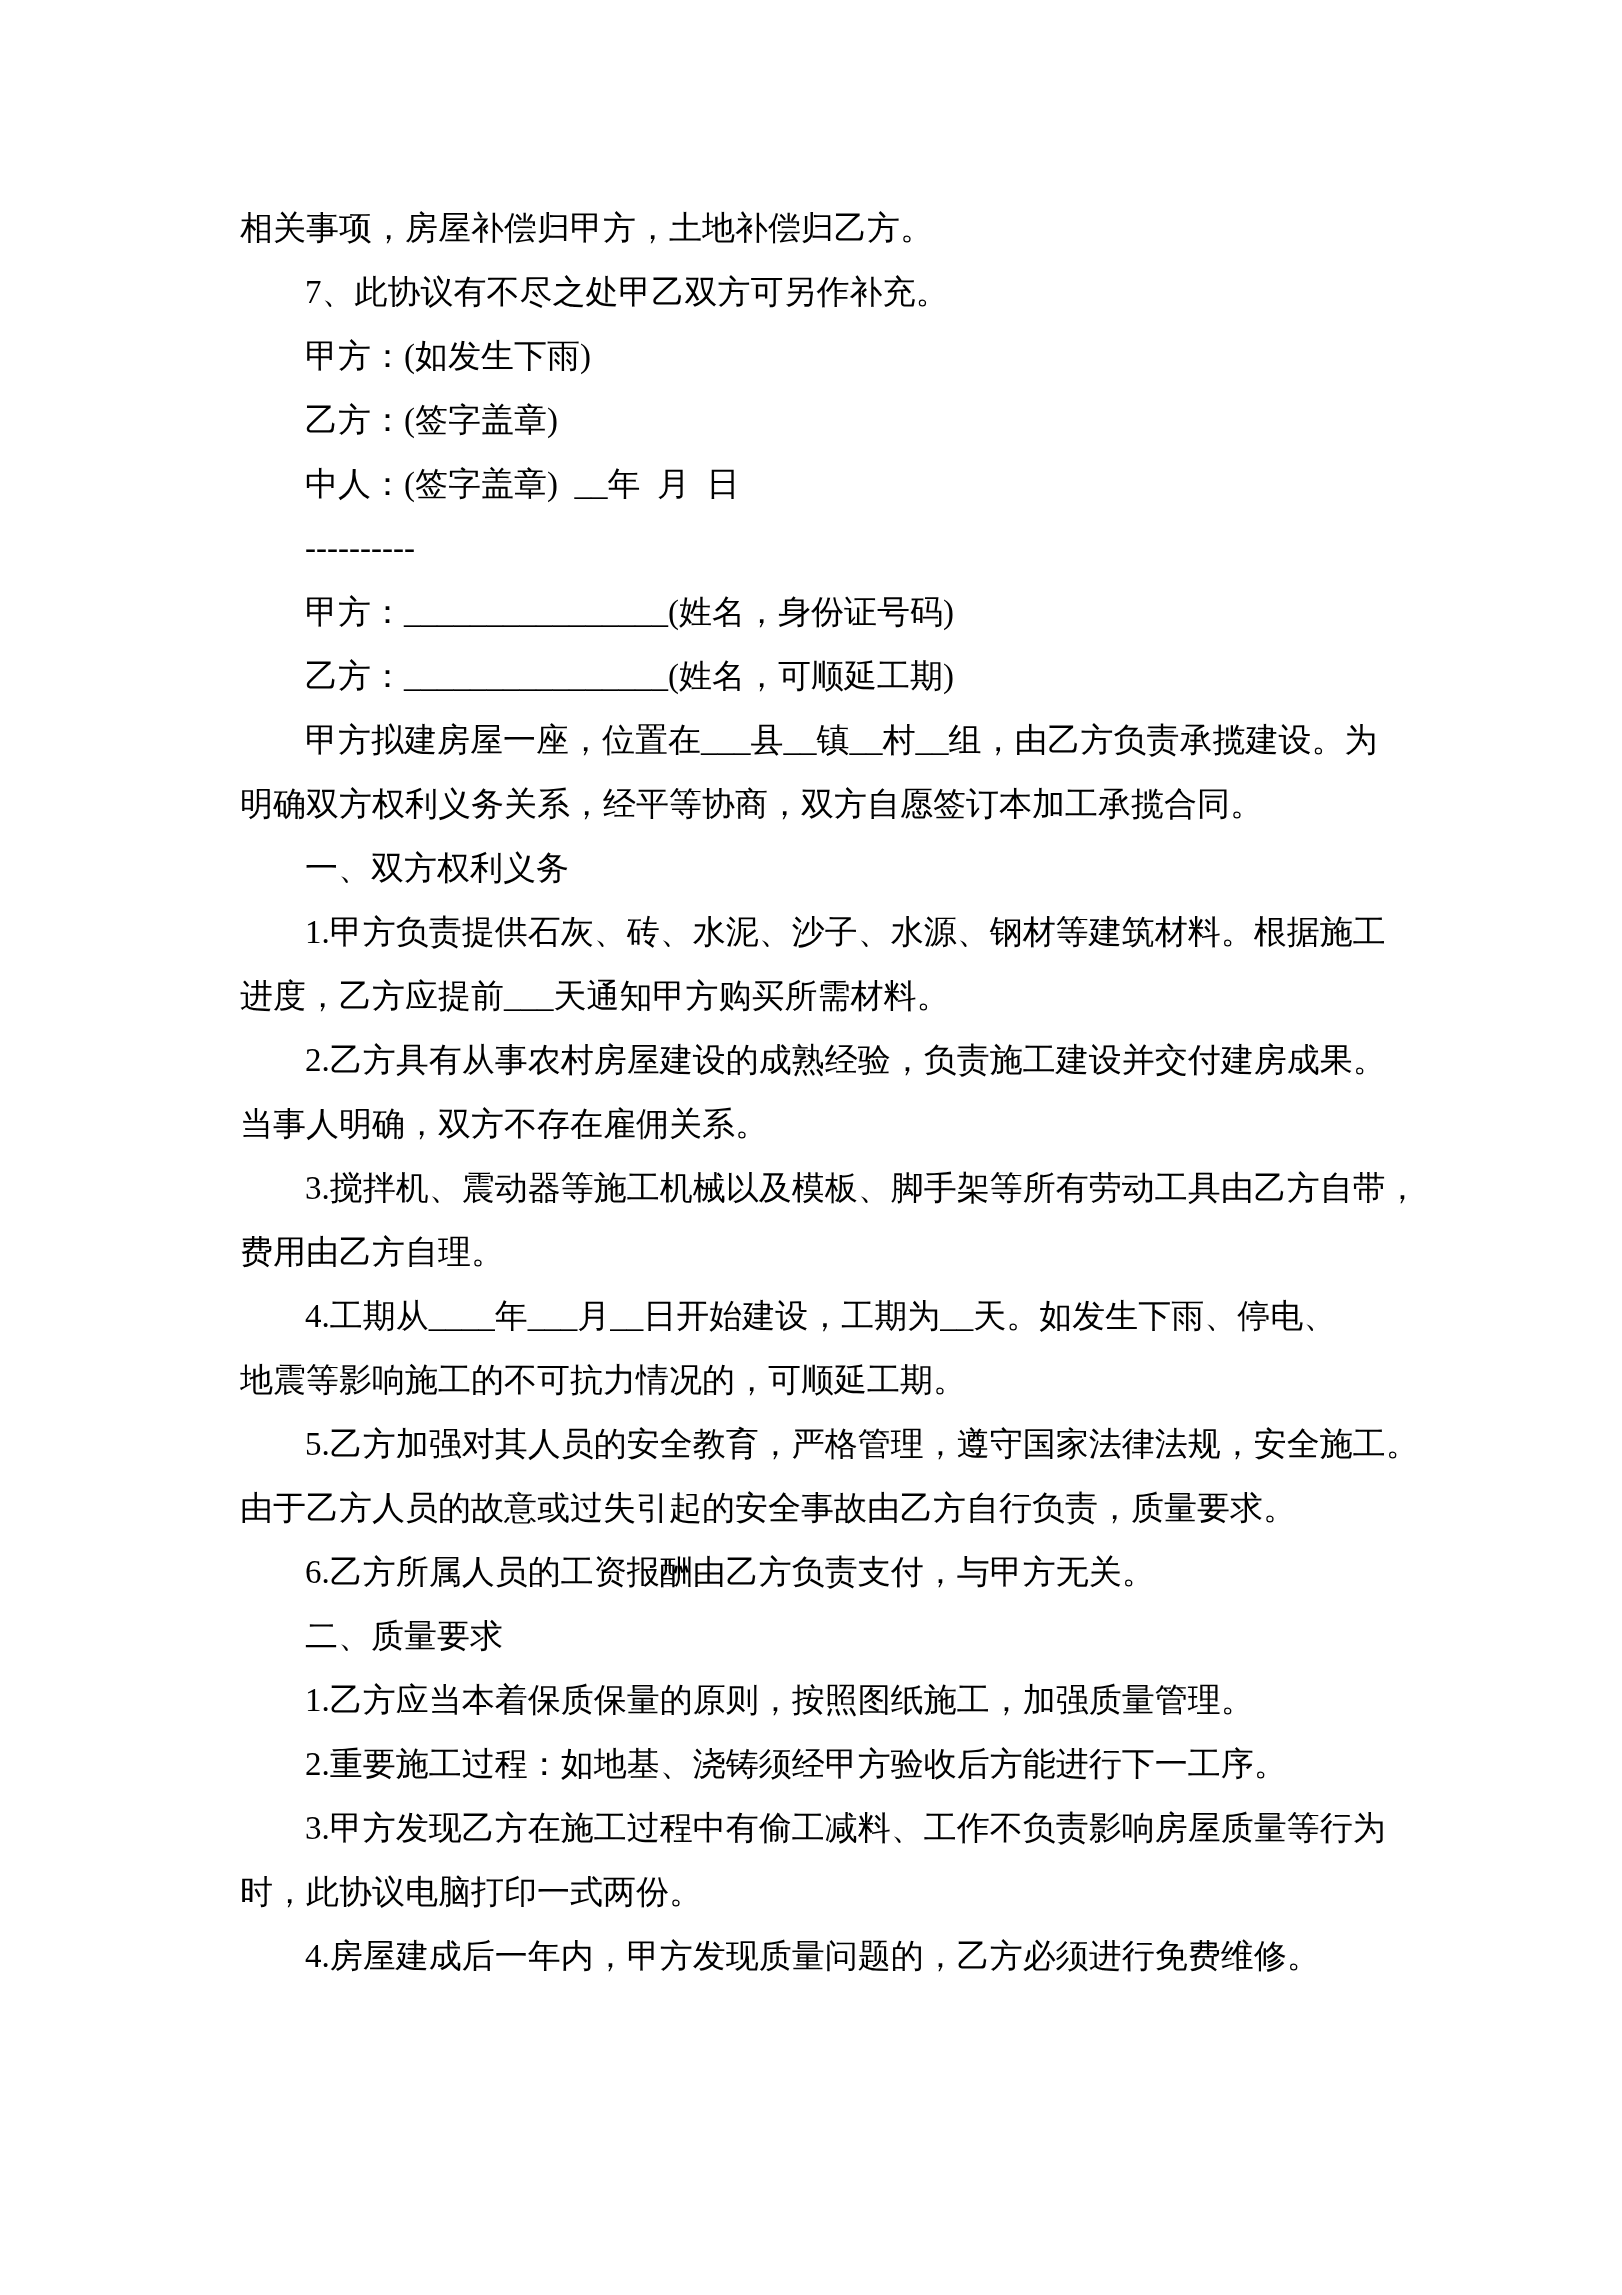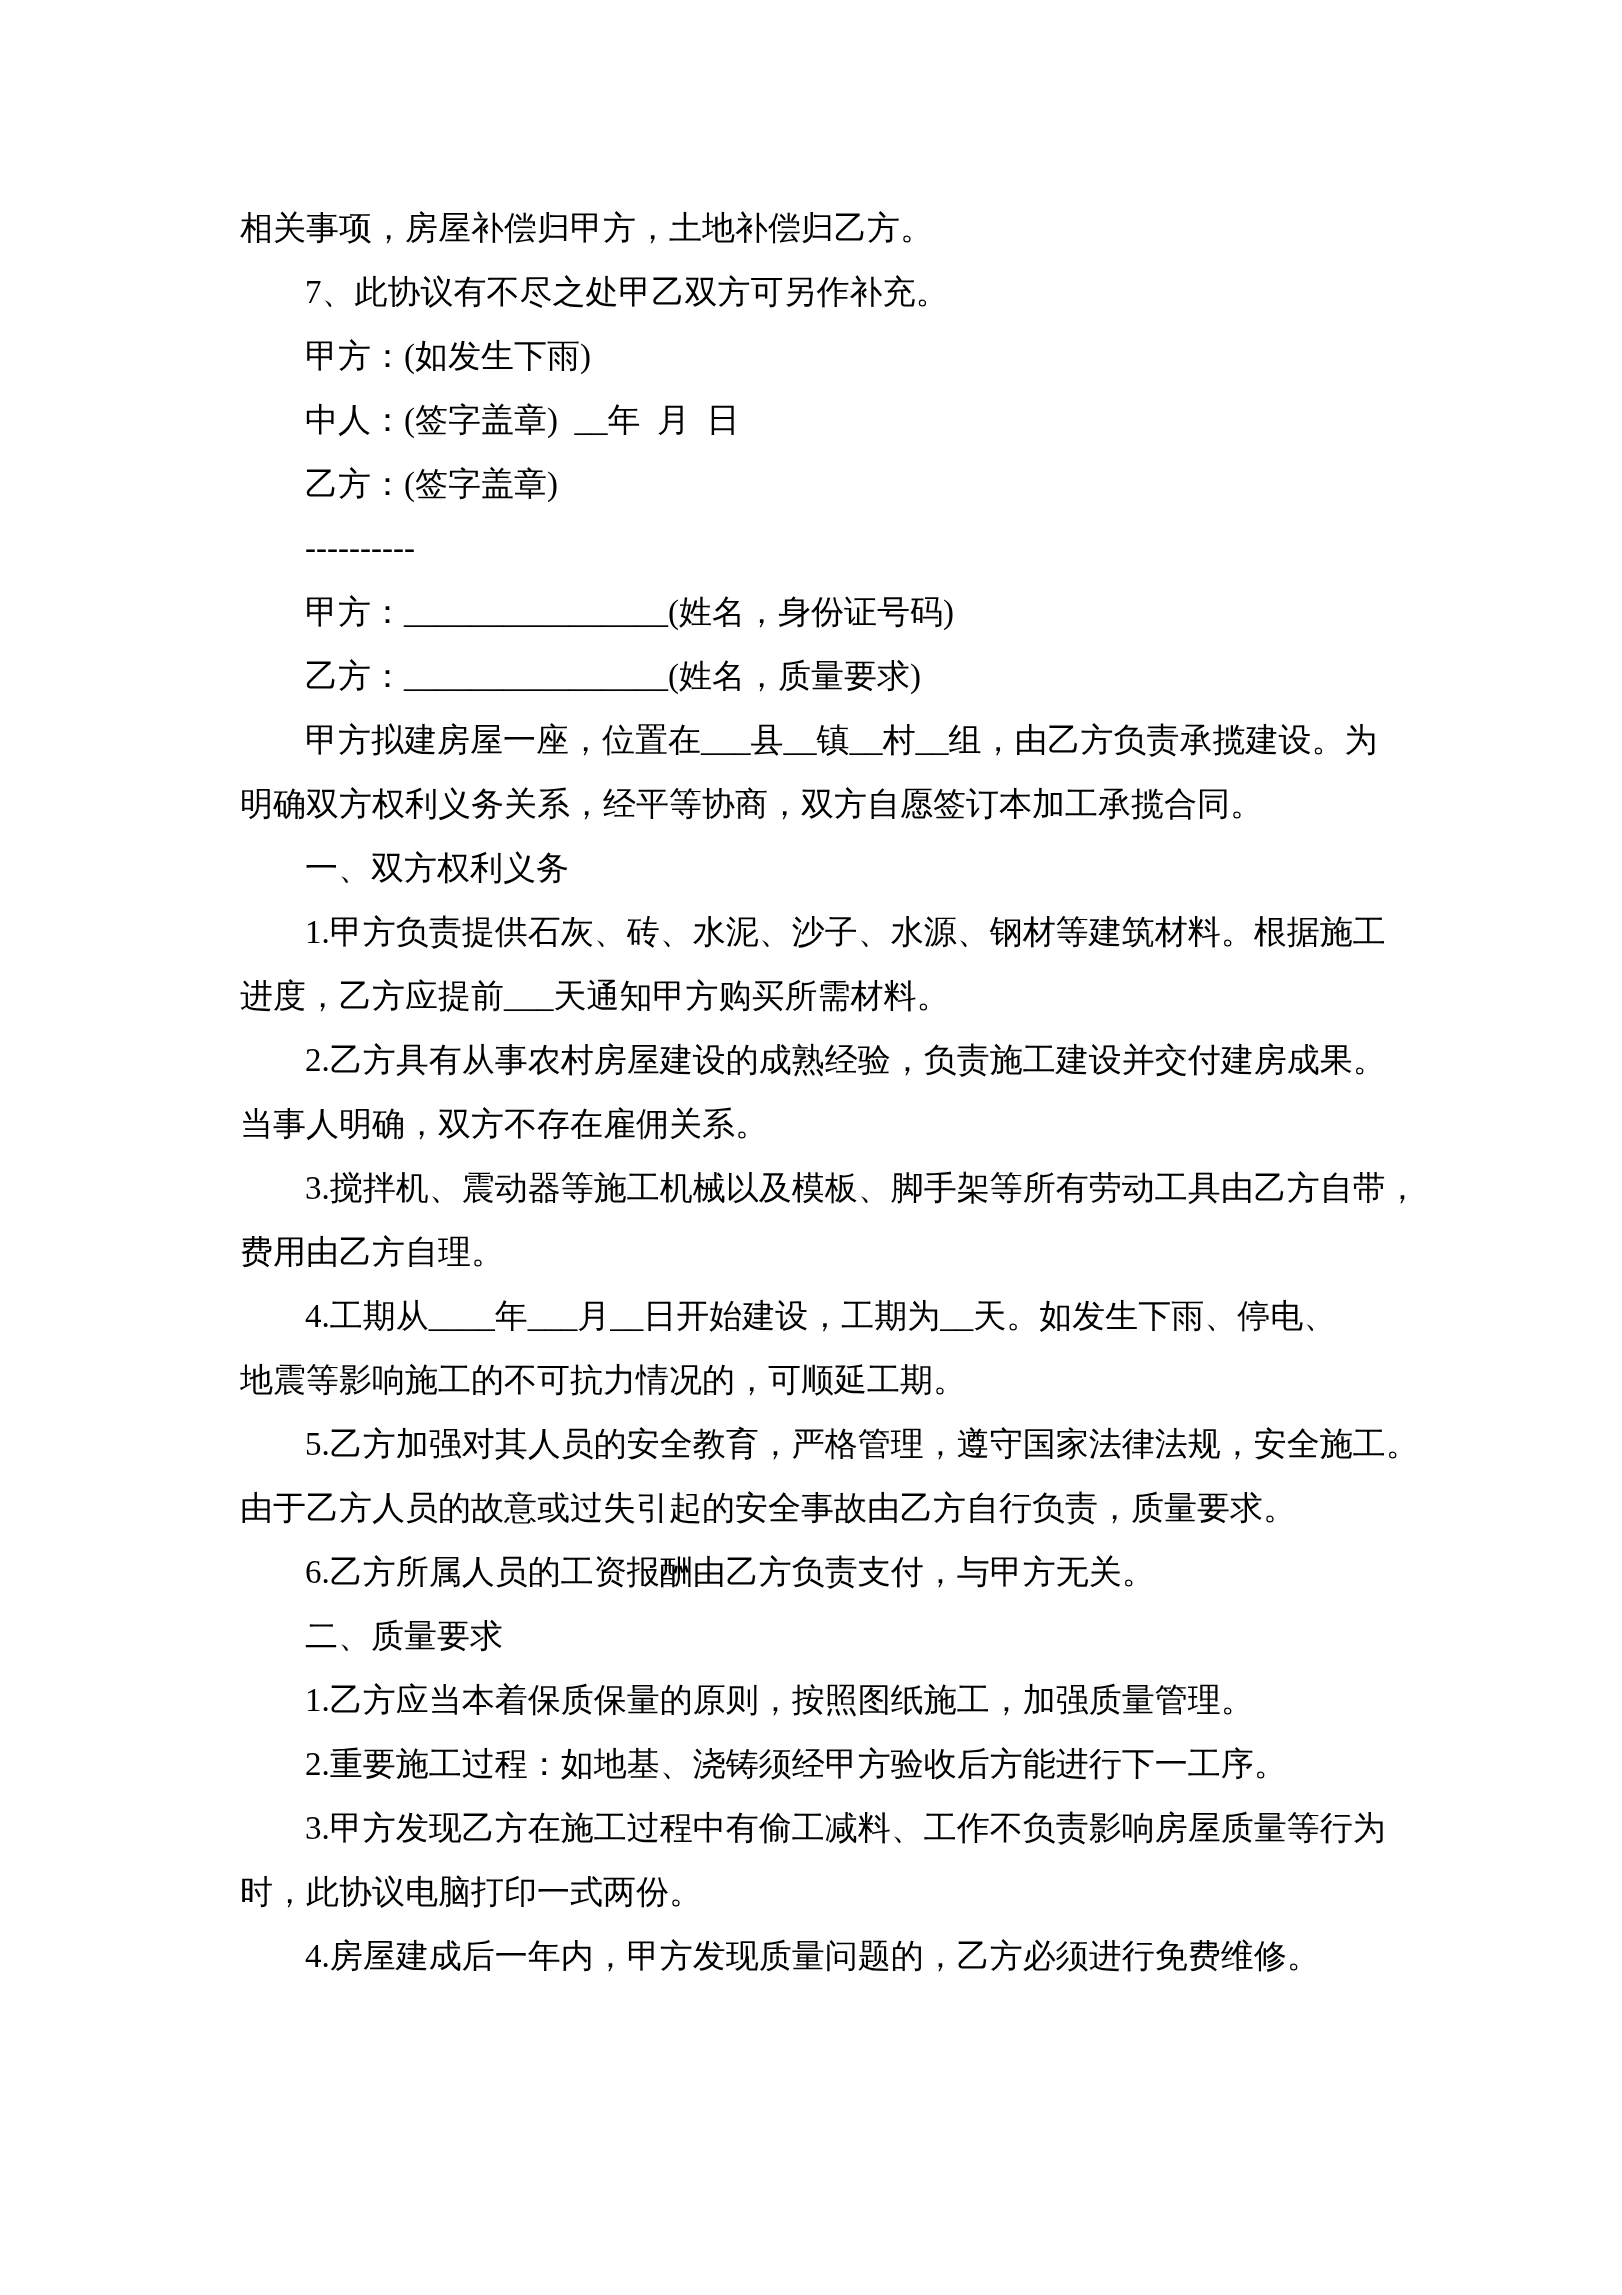--- a/index.html
+++ b/index.html
@@ -36,25 +36,25 @@
   }
 </style>
 </head>
 <body>
 
 <div class="page">
   <div class="content">
     <p class="line">相关事项，房屋补偿归甲方，土地补偿归乙方。</p>
     <p class="line indent">7、此协议有不尽之处甲乙双方可另作补充。</p>
     <p class="line indent">甲方：(如发生下雨)</p>
+    <p class="line indent">乙方：(签字盖章)</p>
     <p class="line indent">中人：(签字盖章)  __年  月  日</p>
-    <p class="line indent">乙方：(签字盖章)</p>
     <p class="line indent">----------</p>
     <p class="line indent">甲方：________________(姓名，身份证号码)</p>
-    <p class="line indent">乙方：________________(姓名，质量要求)</p>
+    <p class="line indent">乙方：________________(姓名，可顺延工期)</p>
     <p class="line indent">甲方拟建房屋一座，位置在___县__镇__村__组，由乙方负责承揽建设。为</p>
     <p class="line">明确双方权利义务关系，经平等协商，双方自愿签订本加工承揽合同。</p>
     <p class="line indent">一、双方权利义务</p>
     <p class="line indent">1.甲方负责提供石灰、砖、水泥、沙子、水源、钢材等建筑材料。根据施工</p>
     <p class="line">进度，乙方应提前___天通知甲方购买所需材料。</p>
     <p class="line indent">2.乙方具有从事农村房屋建设的成熟经验，负责施工建设并交付建房成果。</p>
     <p class="line">当事人明确，双方不存在雇佣关系。</p>
     <p class="line indent">3.搅拌机、震动器等施工机械以及模板、脚手架等所有劳动工具由乙方自带，</p>
     <p class="line">费用由乙方自理。</p>
     <p class="line indent">4.工期从____年___月__日开始建设，工期为__天。如发生下雨、停电、</p>

